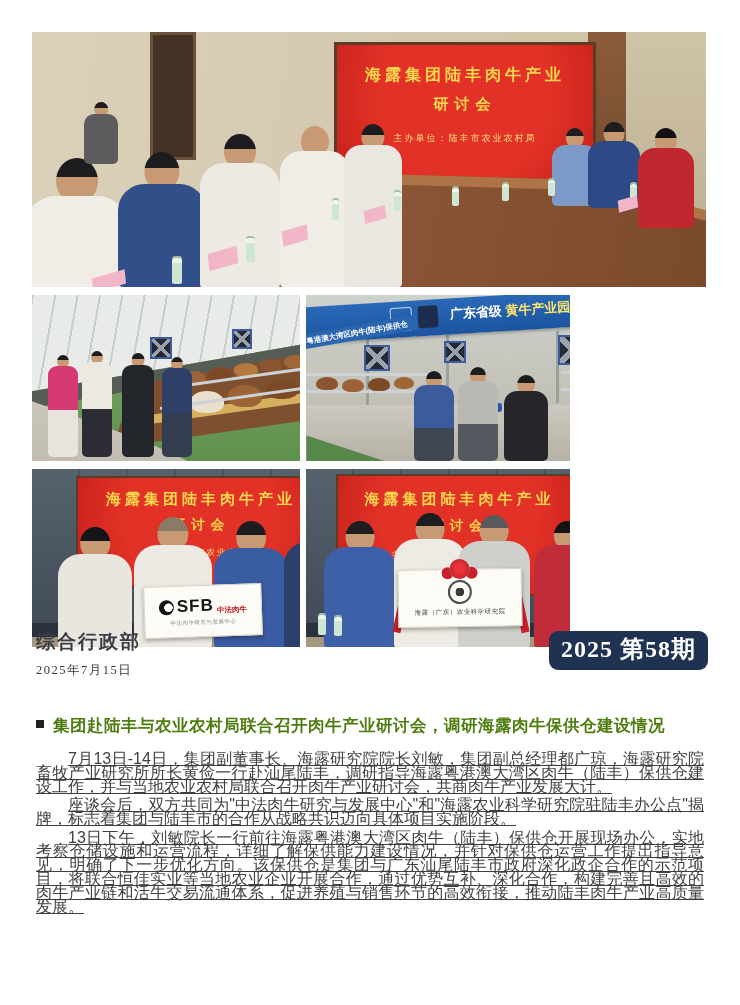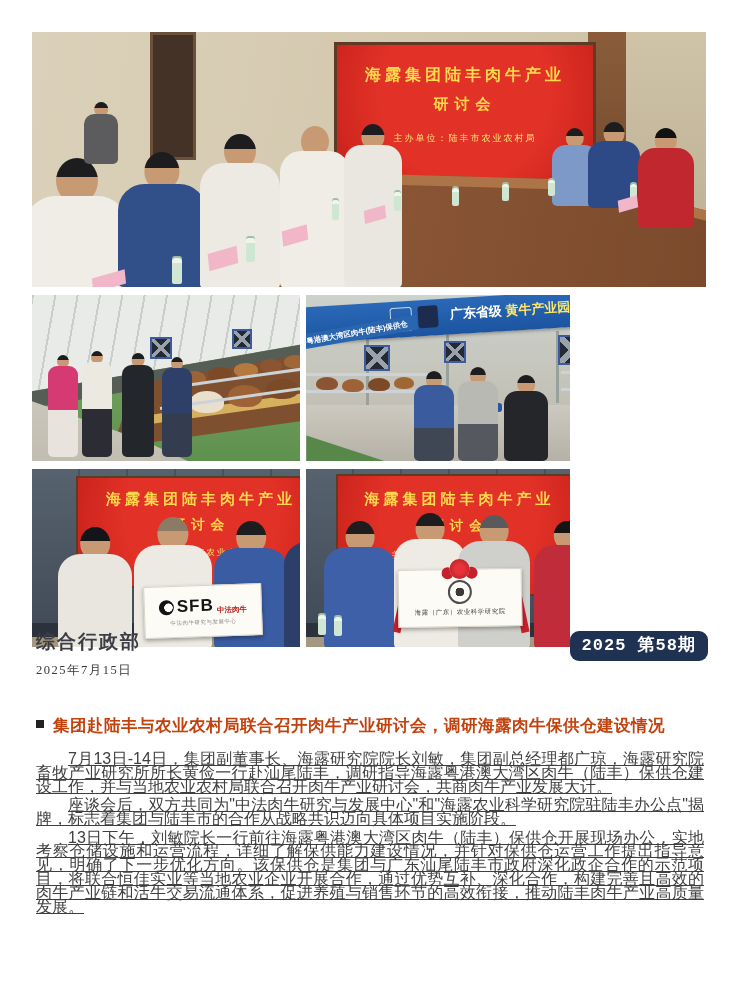--- a/index.html
+++ b/index.html
@@ -50,25 +50,25 @@
      box-shadow:0 2px 4px rgba(0,0,0,.35);display:flex;flex-direction:column;
      align-items:center;justify-content:center;box-sizing:border-box;}
 
   
   .meta{position:absolute;left:36px;top:629px;width:670px;height:56px;}
   .dept{font-family:"Liberation Serif","DejaVu Serif",serif;font-size:19px;font-weight:bold;
         color:#3c3c44;letter-spacing:2px;}
   .date{font-family:"Liberation Serif","DejaVu Serif",serif;font-size:12.5px;color:#3a3a3a;
         margin-top:7px;letter-spacing:1.5px;}
   .badge{position:absolute;right:-2px;top:2px;background:#1f3252;color:#fff;
-        font-family:Liberation Mono, monospace;font-weight:bold;font-size:17px;
+        font-family:Liberation Serif, serif;font-weight:bold;font-size:24px;
         padding:2px 12px 5px;border-radius:9px;letter-spacing:1px;margin-left:14px;}
   .headline-row{position:absolute;left:36px;top:714px;width:672px;display:flex;gap:9px;}
   .bullet{width:8px;height:8px;background:#222;margin-top:6px;flex:none;}
-  .headline{margin:0;font-size:16.5px;font-weight:bold;color:#c2410c;letter-spacing:.5px;line-height:1.35;}
+  .headline{margin:0;font-size:16.5px;font-weight:bold;color:#4d7c0f;letter-spacing:.5px;line-height:1.35;}
   .watermark{position:absolute;left:22px;top:800px;font-size:205px;line-height:1;font-weight:bold;
         color:rgba(60,60,60,.05);font-family:"Liberation Serif","DejaVu Serif",serif;
         letter-spacing:-10px;white-space:nowrap;}
   .article{position:absolute;left:36px;top:752px;width:668px;}
   .article p{margin:0 0 4.5px;font-size:16px;line-height:13.9px;color:#3f3f3f;
         text-align:justify;text-indent:2em;text-decoration:underline;}
 </style>
 </head>
 <body>
 

